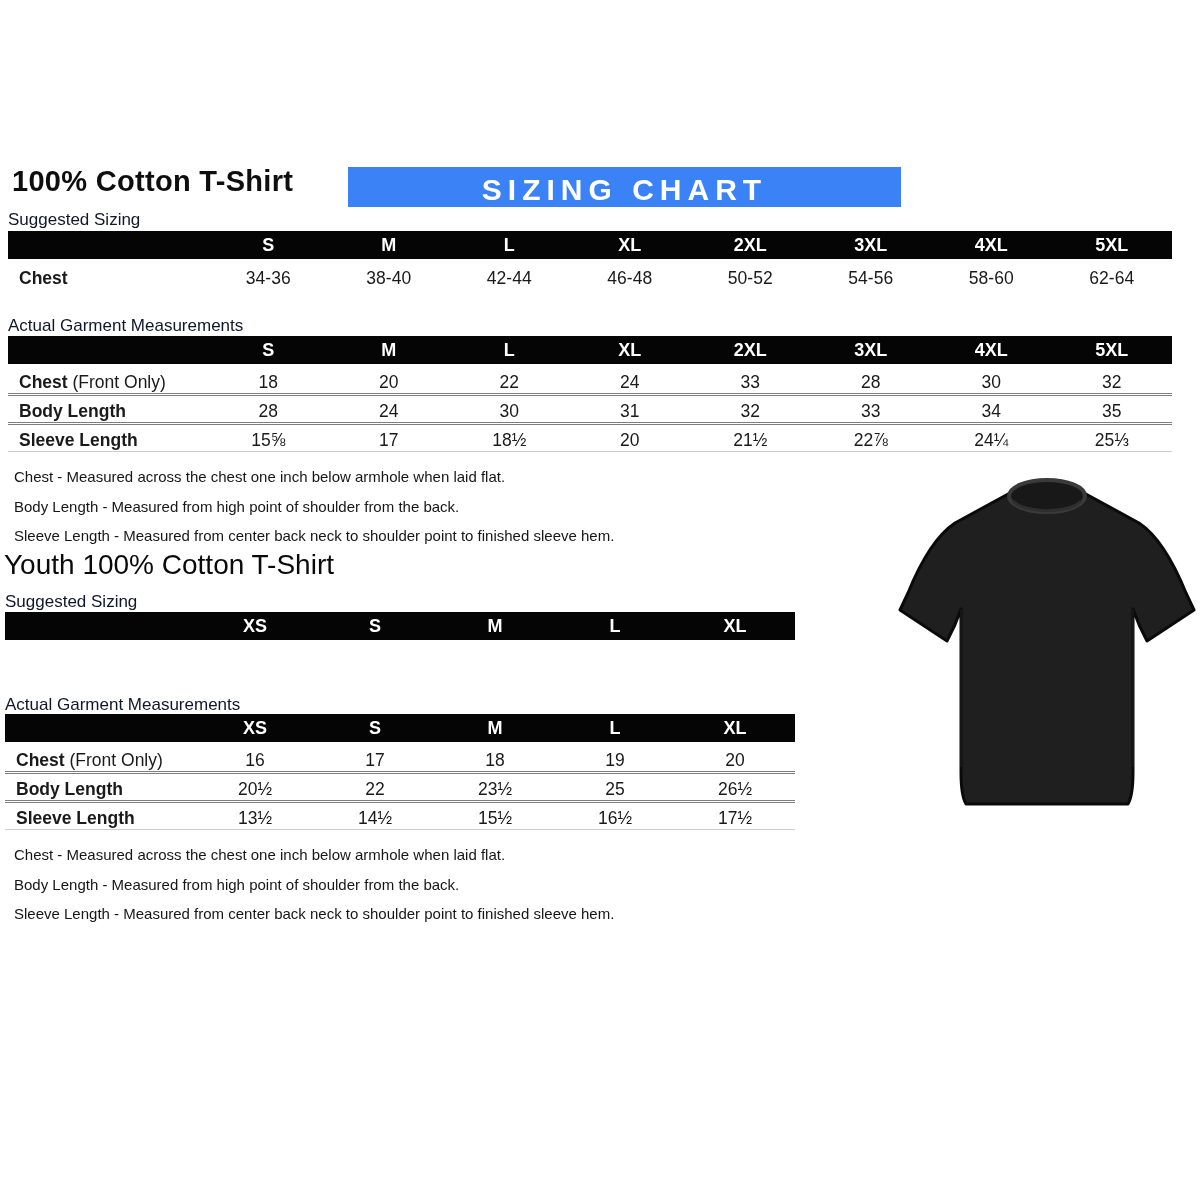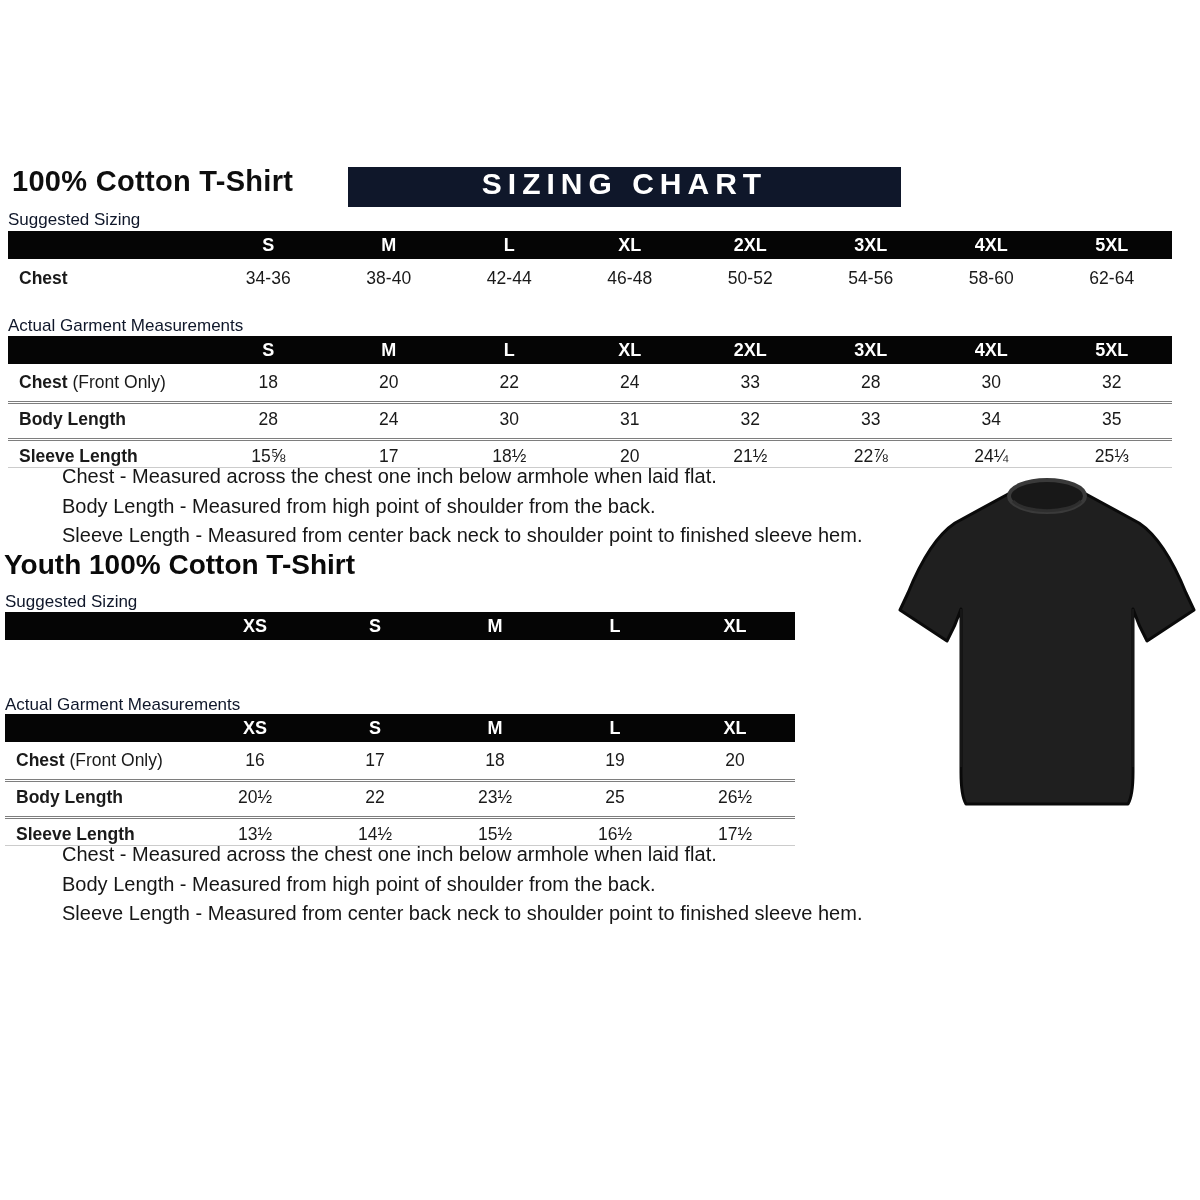--- a/index.html
+++ b/index.html
@@ -7,48 +7,48 @@
   body {
     position:relative;
     background:#ffffff;
     font-family:"Liberation Sans", sans-serif;
     color:#1a1a1a;
     overflow:hidden;
   }
   .abs { position:absolute; }
 
   .page-title { font-size:29px; font-weight:400; letter-spacing:0.3px; color:#0e0e0e; }
-  .youth-title { font-size:28px; font-weight:700; color:#0a0a0a; }
+  .youth-title { font-size:28px; font-weight:400; color:#0a0a0a; }
 
   .banner {
-    background:#0f172a;
+    background:#3b82f6;
     color:#ffffff;
-    display:flex; align-items:flex-start; justify-content:center;
+    display:flex; align-items:flex-end; justify-content:center;
     font-size:30px; font-weight:700; letter-spacing:6px;
   }
 
   .sec-label { font-size:17px; color:#0f172a; }
 
   .tbl { font-size:17.5px; }
   .thead {
     display:flex; align-items:center;
     background:#050505; color:#ffffff;
     height:28px; font-weight:700; font-size:18px;
   }
   .trow { display:flex; align-items:flex-end; height:30px; }
   .lab { width:200px; padding-left:11px; text-align:left; font-weight:700; white-space:nowrap; }
   .youth .lab { width:190px; }
   .c { flex:1; text-align:center; }
   .suffix { font-weight:400; }
 
   .m-tbl .trow { height:29px; }
-  .m-tbl .trow + .trow { border-top:3px double #7e7e7e;margin-top:8px; }
+  .m-tbl .trow + .trow { border-top:3px double #7e7e7e; }
   .m-tbl { border-bottom:1px solid #cccccc; }
 
-  .notes { font-size:20px; line-height:29.5px; color:#161616;margin-left:48px; }
+  .notes { font-size:15px; line-height:29.5px; color:#161616; }
 </style>
 </head>
 <body>
 
 <div class="abs page-title" style="left:12px; top:165px;font-weight:bold;">100% Cotton T-Shirt</div>
 
 <div class="abs banner" style="left:348px; top:167px; width:553px; height:40px;">
   <span>SIZING CHART</span>
 </div>
 

